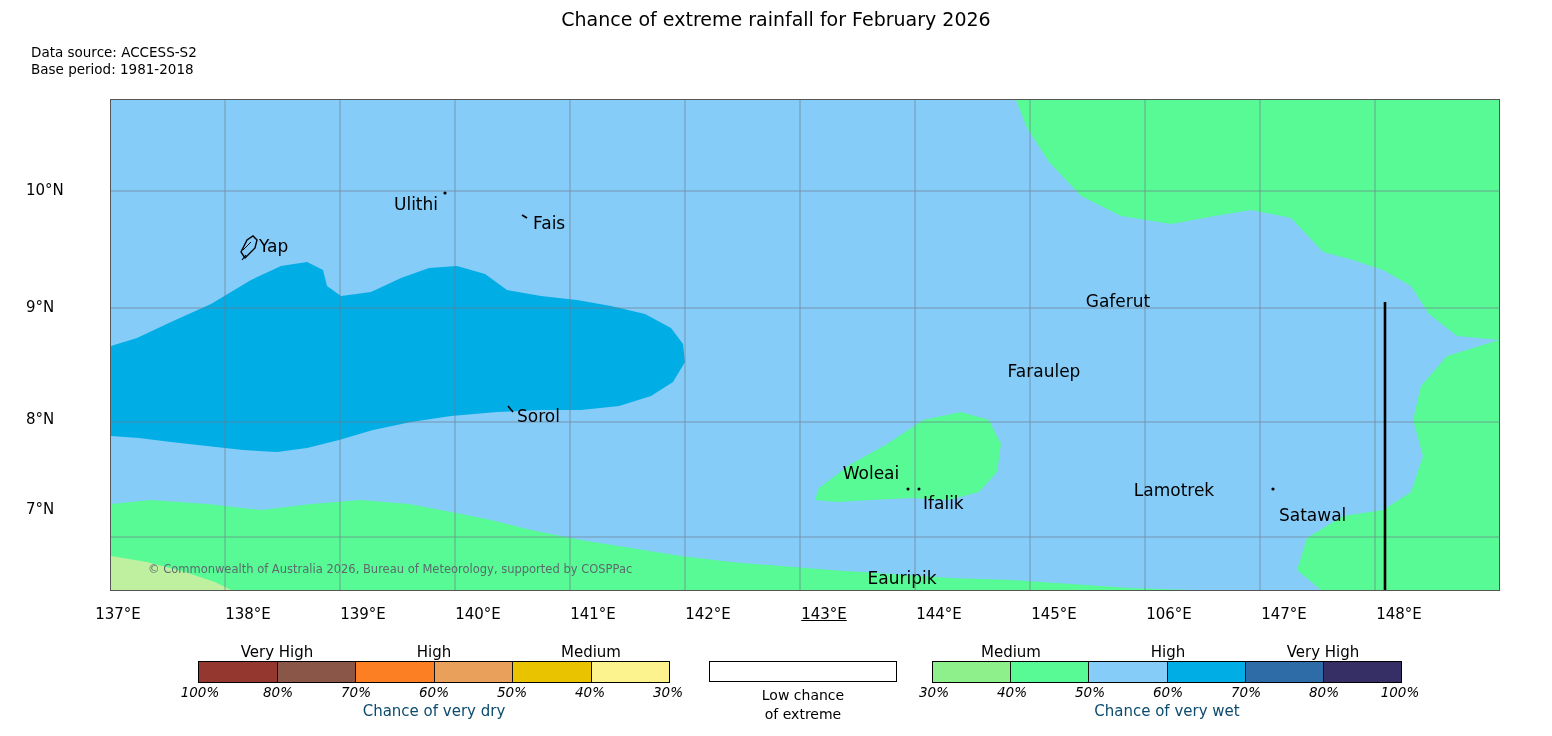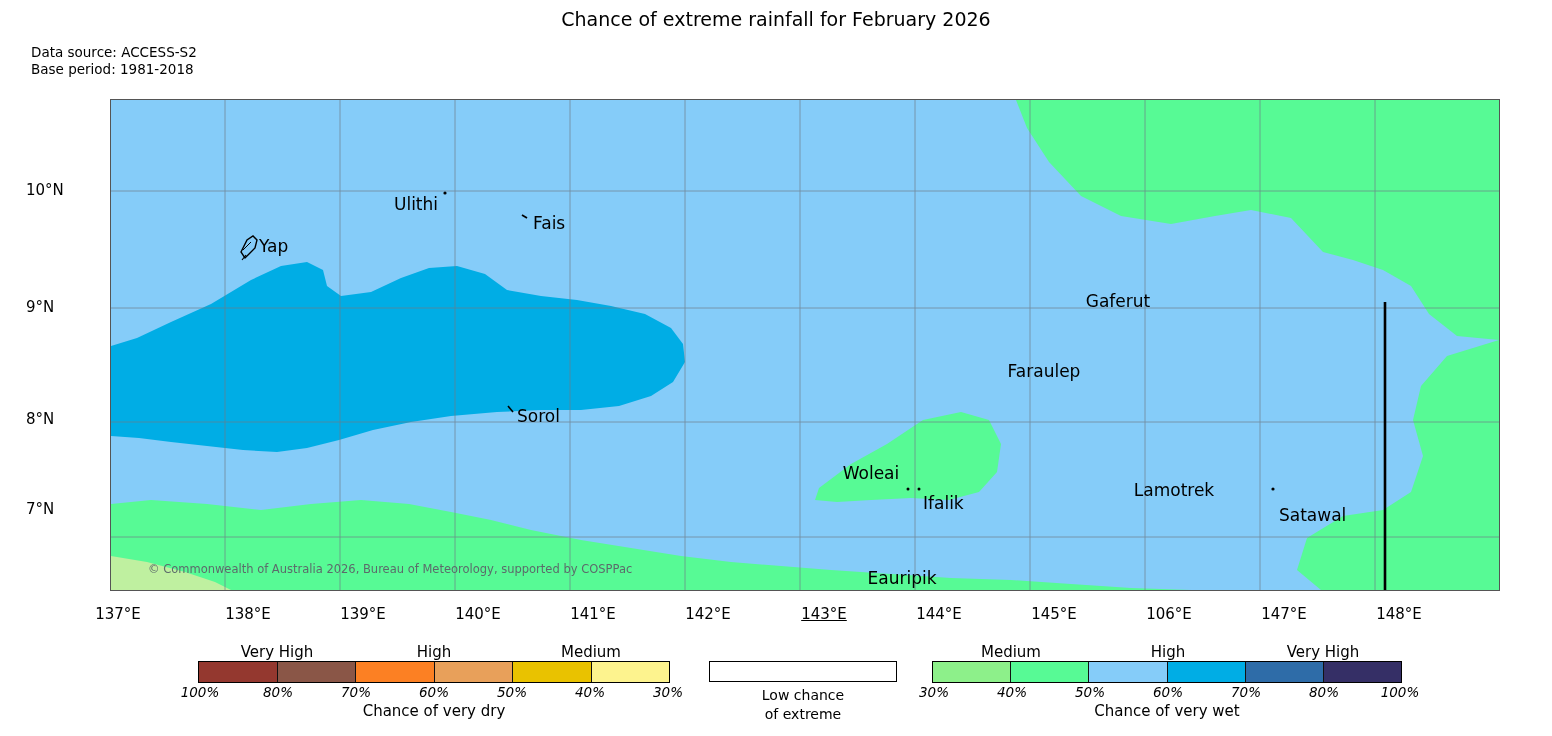--- a/index.html
+++ b/index.html
@@ -56,21 +56,21 @@
   .cb-tick {
     position: absolute; top: 1px; font-size: 13.5px; color: #000;
     transform: translateX(-50%); white-space: nowrap; font-style: italic;
   }
   .cb-cats { position: relative; height: 20px; }
   .cb-cat {
     position: absolute; bottom: 0; font-size: 15px; color: #000;
     transform: translateX(-50%); white-space: nowrap;
   }
   .cb-caption {
-    text-align: center; font-size: 15px; color: #000000; margin-top: 2px;
+    text-align: center; font-size: 15px; color: #0c4a6e; margin-top: 2px;
   }
 
   
   #lowchance { position: absolute; left: 709px; top: 661px; width: 188px; }
   #lowchance .box {
     width: 188px; height: 21px; background: #fff; border: 1.6px solid #000;
   }
   #lowchance .lbl {
     text-align: center; font-size: 14px; color: #000; line-height: 19px; margin-top: 4px;
   }

